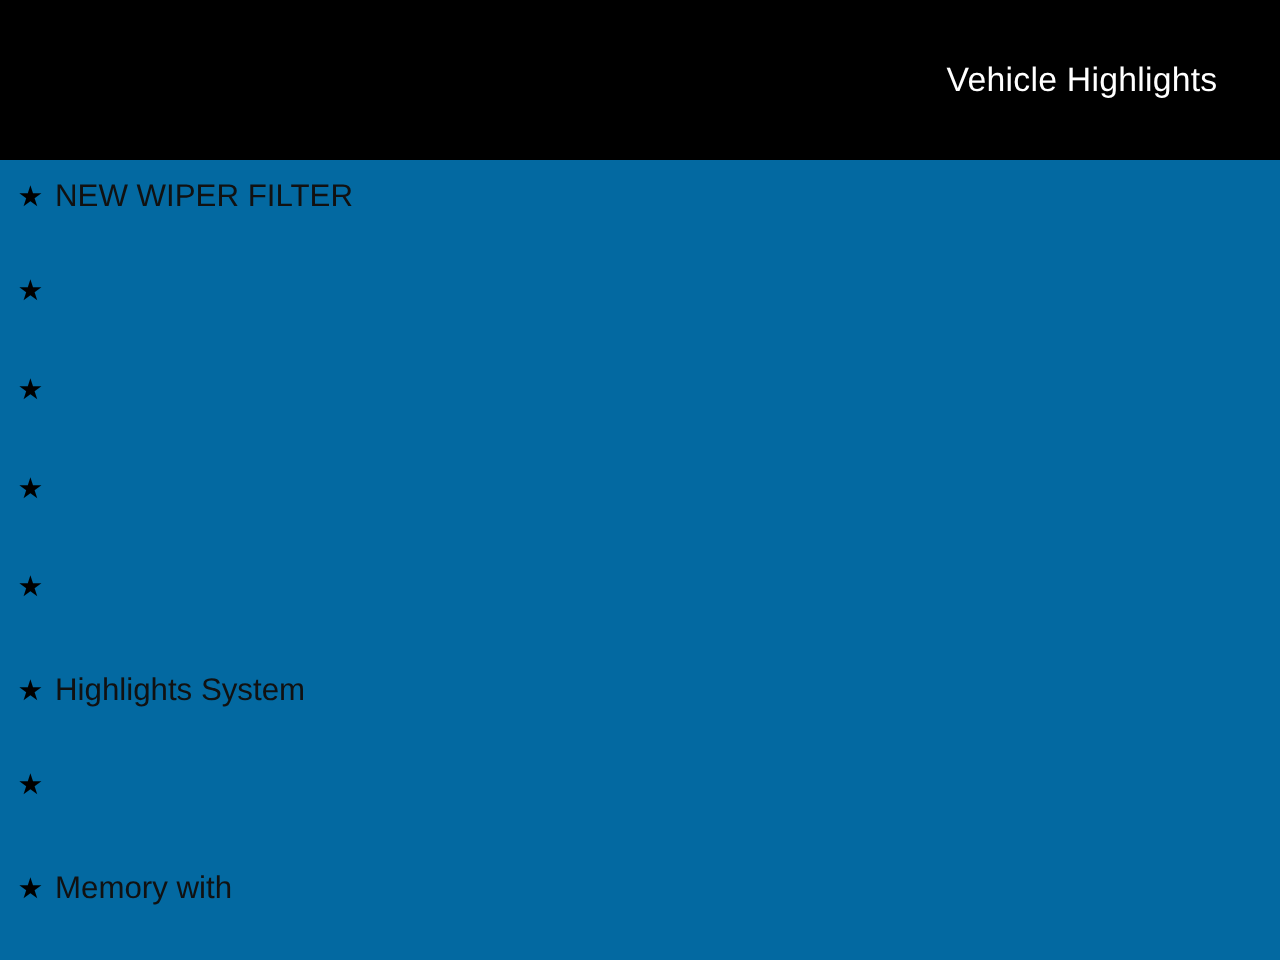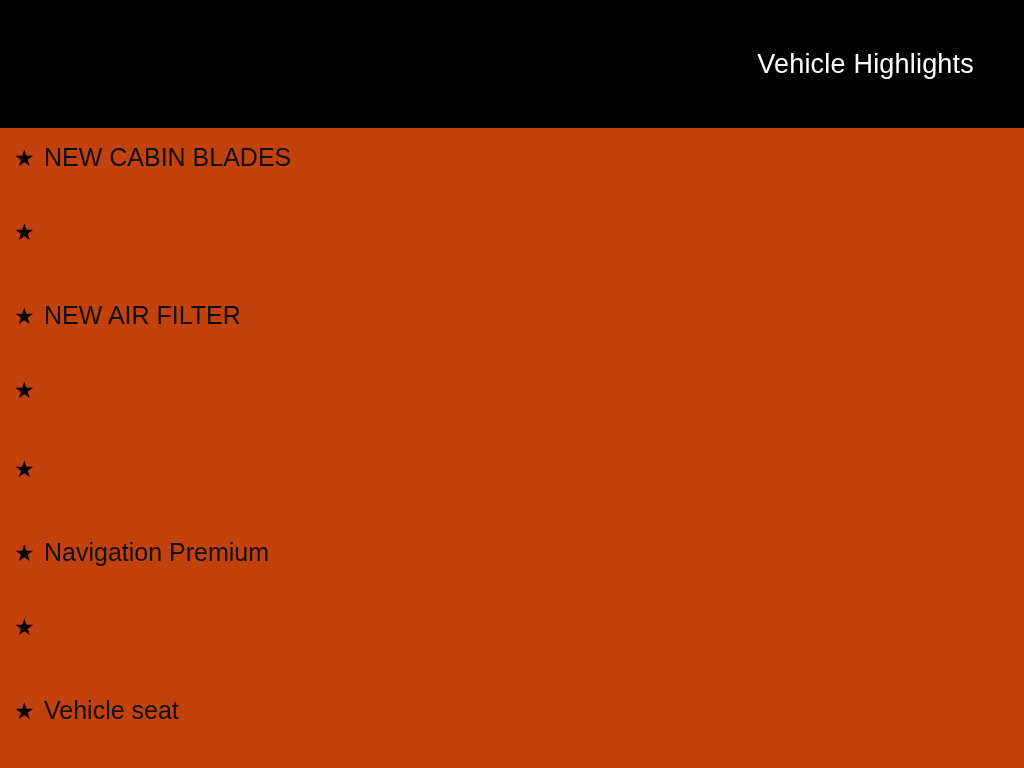--- a/index.html
+++ b/index.html
@@ -10,21 +10,21 @@
     width: 1024px;
     height: 768px;
     background: #ffffff;
     font-family: "Liberation Sans", sans-serif;
     overflow: hidden;
   }
   .page {
     position: relative;
     width: 1024px;
     height: 768px;
-    background: #c2410c;
+    background: #0369a1;
   }
   .header-bar {
     width: 100%;
     height: 128px;
     background: #000000;
     display: flex;
     align-items: center;
     justify-content: flex-end;
     box-sizing: border-box;
     padding-right: 50px;
@@ -72,41 +72,40 @@
 
 <div class="page">
 
   <div class="header-bar">
     <div class="header-title">Vehicle Highlights</div>
   </div>
 
   <ul class="highlights-list">
     <li class="highlight-item">
       <span class="star-icon">★</span>
-      <span class="highlight-label">NEW CABIN BLADES</span>
-    </li>
-    <li class="highlight-item">
-      <span class="star-icon">★</span>
-    </li>
-    <li class="highlight-item">
-      <span class="star-icon">★</span>
-      <span class="highlight-label">NEW AIR FILTER</span>
+      <span class="highlight-label">NEW WIPER FILTER</span>
     </li>
     <li class="highlight-item">
       <span class="star-icon">★</span>
     </li>
     <li class="highlight-item">
       <span class="star-icon">★</span>
     </li>
     <li class="highlight-item">
       <span class="star-icon">★</span>
-      <span class="highlight-label">Navigation Premium</span>
     </li>
     <li class="highlight-item">
       <span class="star-icon">★</span>
     </li>
     <li class="highlight-item">
       <span class="star-icon">★</span>
-      <span class="highlight-label">Vehicle seat</span>
+      <span class="highlight-label">Highlights System</span>
+    </li>
+    <li class="highlight-item">
+      <span class="star-icon">★</span>
+    </li>
+    <li class="highlight-item">
+      <span class="star-icon">★</span>
+      <span class="highlight-label">Memory with</span>
     </li>
   </ul>
 
 </div>
 
 </body></html>

